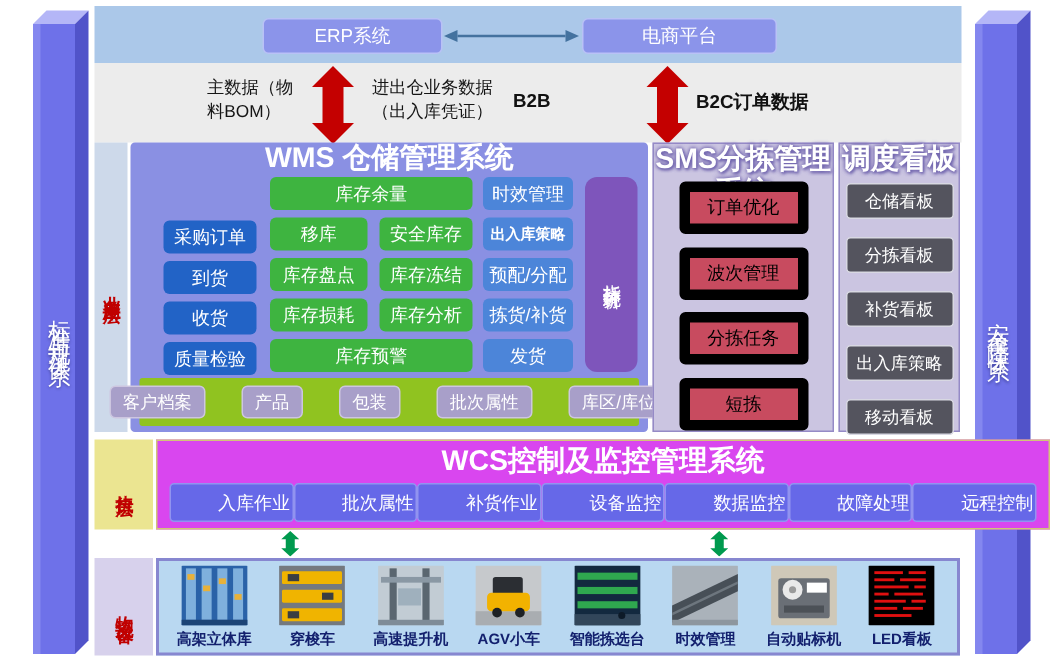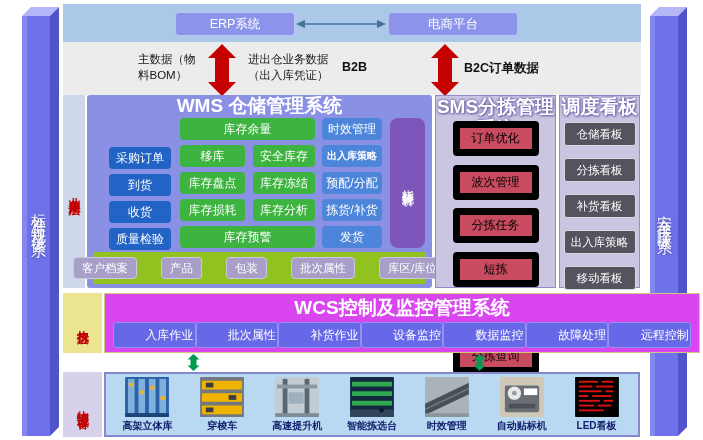--- a/index.html
+++ b/index.html
@@ -149,21 +149,20 @@
   </div>
 
   <div class="abs sms-panel">
     <div class="panel-title shadow-title">SMS分拣管理系统</div>
     <div class="sms-list">
       <div class="sms-btn">订单优化</div>
       <div class="sms-btn">波次管理</div>
       <div class="sms-btn">分拣任务</div>
       <div class="sms-btn">短拣</div>
       <div class="sms-btn">补拣</div>
-      <div class="sms-btn">分拣查询</div>
     </div>
   </div>
 
   <div class="abs dash-panel">
     <div class="panel-title shadow-title">调度看板</div>
     <div class="dash-list">
       <div class="dash-btn">仓储看板</div>
       <div class="dash-btn">分拣看板</div>
       <div class="dash-btn">补货看板</div>
       <div class="dash-btn">出入库策略</div>
@@ -228,20 +227,31 @@
     <div class="tile">
       <svg viewBox="0 0 46 42">
         <rect width="46" height="42" fill="#c2ccd4"></rect>
         <rect x="8" y="2" width="5" height="38" fill="#5a6670"></rect>
           <rect x="31" y="2" width="5" height="38" fill="#5a6670"></rect>
         <rect x="2" y="8" width="42" height="4" fill="#8a98a4"></rect>
           <rect x="14" y="16" width="16" height="12" fill="#9fb0bd"></rect>
         <rect x="0" y="38" width="46" height="4" fill="#7e8c98"></rect>
       </svg>
       <div class="cap">高速提升机</div>
+    </div>
+    <div class="tile">
+      <svg viewBox="0 0 46 42">
+        <rect width="46" height="42" fill="#c6c9cc"></rect>
+        <rect x="0" y="32" width="46" height="10" fill="#a9adb1"></rect>
+        <rect x="12" y="8" width="21" height="13" rx="2" fill="#2b2e33"></rect>
+        <rect x="8" y="19" width="30" height="13" rx="3" fill="#f2b200"></rect>
+        <circle cx="15" cy="33" r="3.4" fill="#1e2124"></circle>
+          <circle cx="31" cy="33" r="3.4" fill="#1e2124"></circle>
+      </svg>
+      <div class="cap">AGV小车</div>
     </div>
     <div class="tile">
       <svg viewBox="0 0 46 42">
         <rect width="46" height="42" fill="#13293f"></rect>
         <rect x="2" y="5" width="42" height="5" fill="#2fa84f"></rect>
           <rect x="2" y="15" width="42" height="5" fill="#2fa84f"></rect>
         <rect x="2" y="25" width="42" height="5" fill="#2fa84f"></rect>
         <rect x="0" y="34" width="46" height="8" fill="#32465a"></rect>
         <circle cx="33" cy="35" r="2.5" fill="#0d1a28"></circle>
       </svg>

